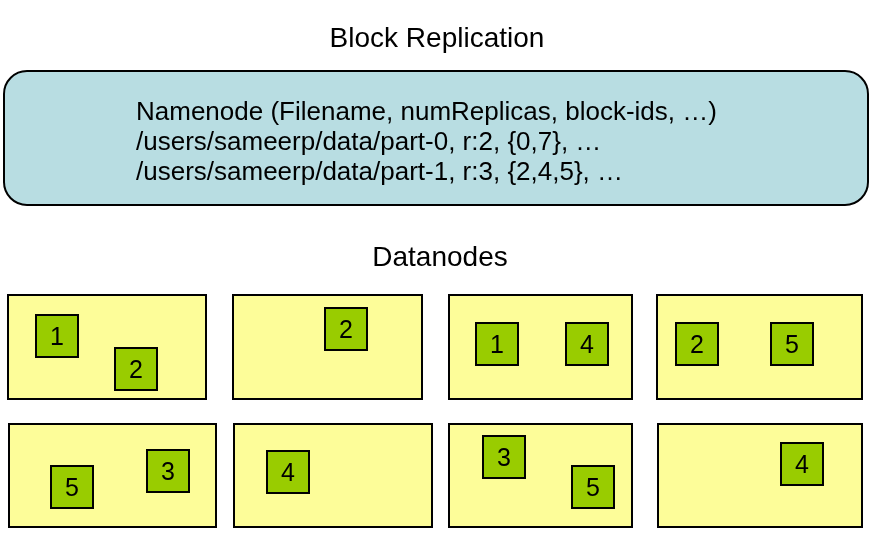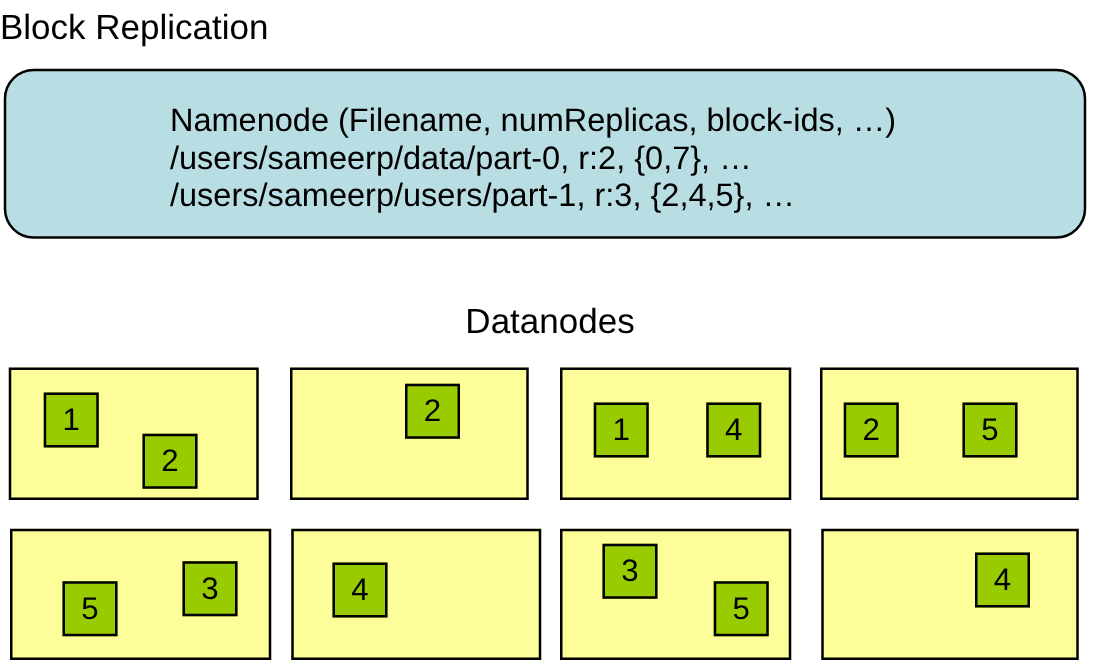--- a/index.html
+++ b/index.html
@@ -11,31 +11,32 @@
     position: relative;
     width: 874px;
     height: 536px;
     background: #ffffff;
     font-family: "Liberation Sans", sans-serif;
     color: #000000;
     overflow: hidden;
   }
   .page-title {
     position: absolute;
-    top: 6px;
+    top: 22px;
     left: 0;
     width: 874px;
+    text-align: center;
     font-size: 28px;
     line-height: 32px;
     color: #000000;
   }
   .namenode-box {
     position: absolute;
     left: 3px;
-    top: 55px;
+    top: 70px;
     width: 862px;
     height: 132px;
     background: var(--namenode-bg, #b8dde2);
     border: 2px solid #000000;
     border-radius: 24px;
   }
   .namenode-text {
     position: absolute;
     left: 131px;
     top: 24px;
@@ -75,21 +76,21 @@
 <body>
 
 <div class="stage">
 
   <div class="page-title">Block Replication</div>
 
   <div class="namenode-box">
     <div class="namenode-text">
       <div>Namenode (Filename, numReplicas, block-ids, …)</div>
       <div>/users/sameerp/data/part-0, r:2, {0,7}, …</div>
-      <div>/users/sameerp/users/part-1, r:3, {2,4,5}, …</div>
+      <div>/users/sameerp/data/part-1, r:3, {2,4,5}, …</div>
     </div>
   </div>
 
   <div class="datanodes-label">Datanodes</div>
 
   <div>
       <div class="datanode" style="left: 7px; top: 294px; width: 200px; height: 106px;">
         <div class="block" style="left: 26px; top: 18px;">1</div>
         <div class="block" style="left: 105px; top: 51px;">2</div>
       </div>

